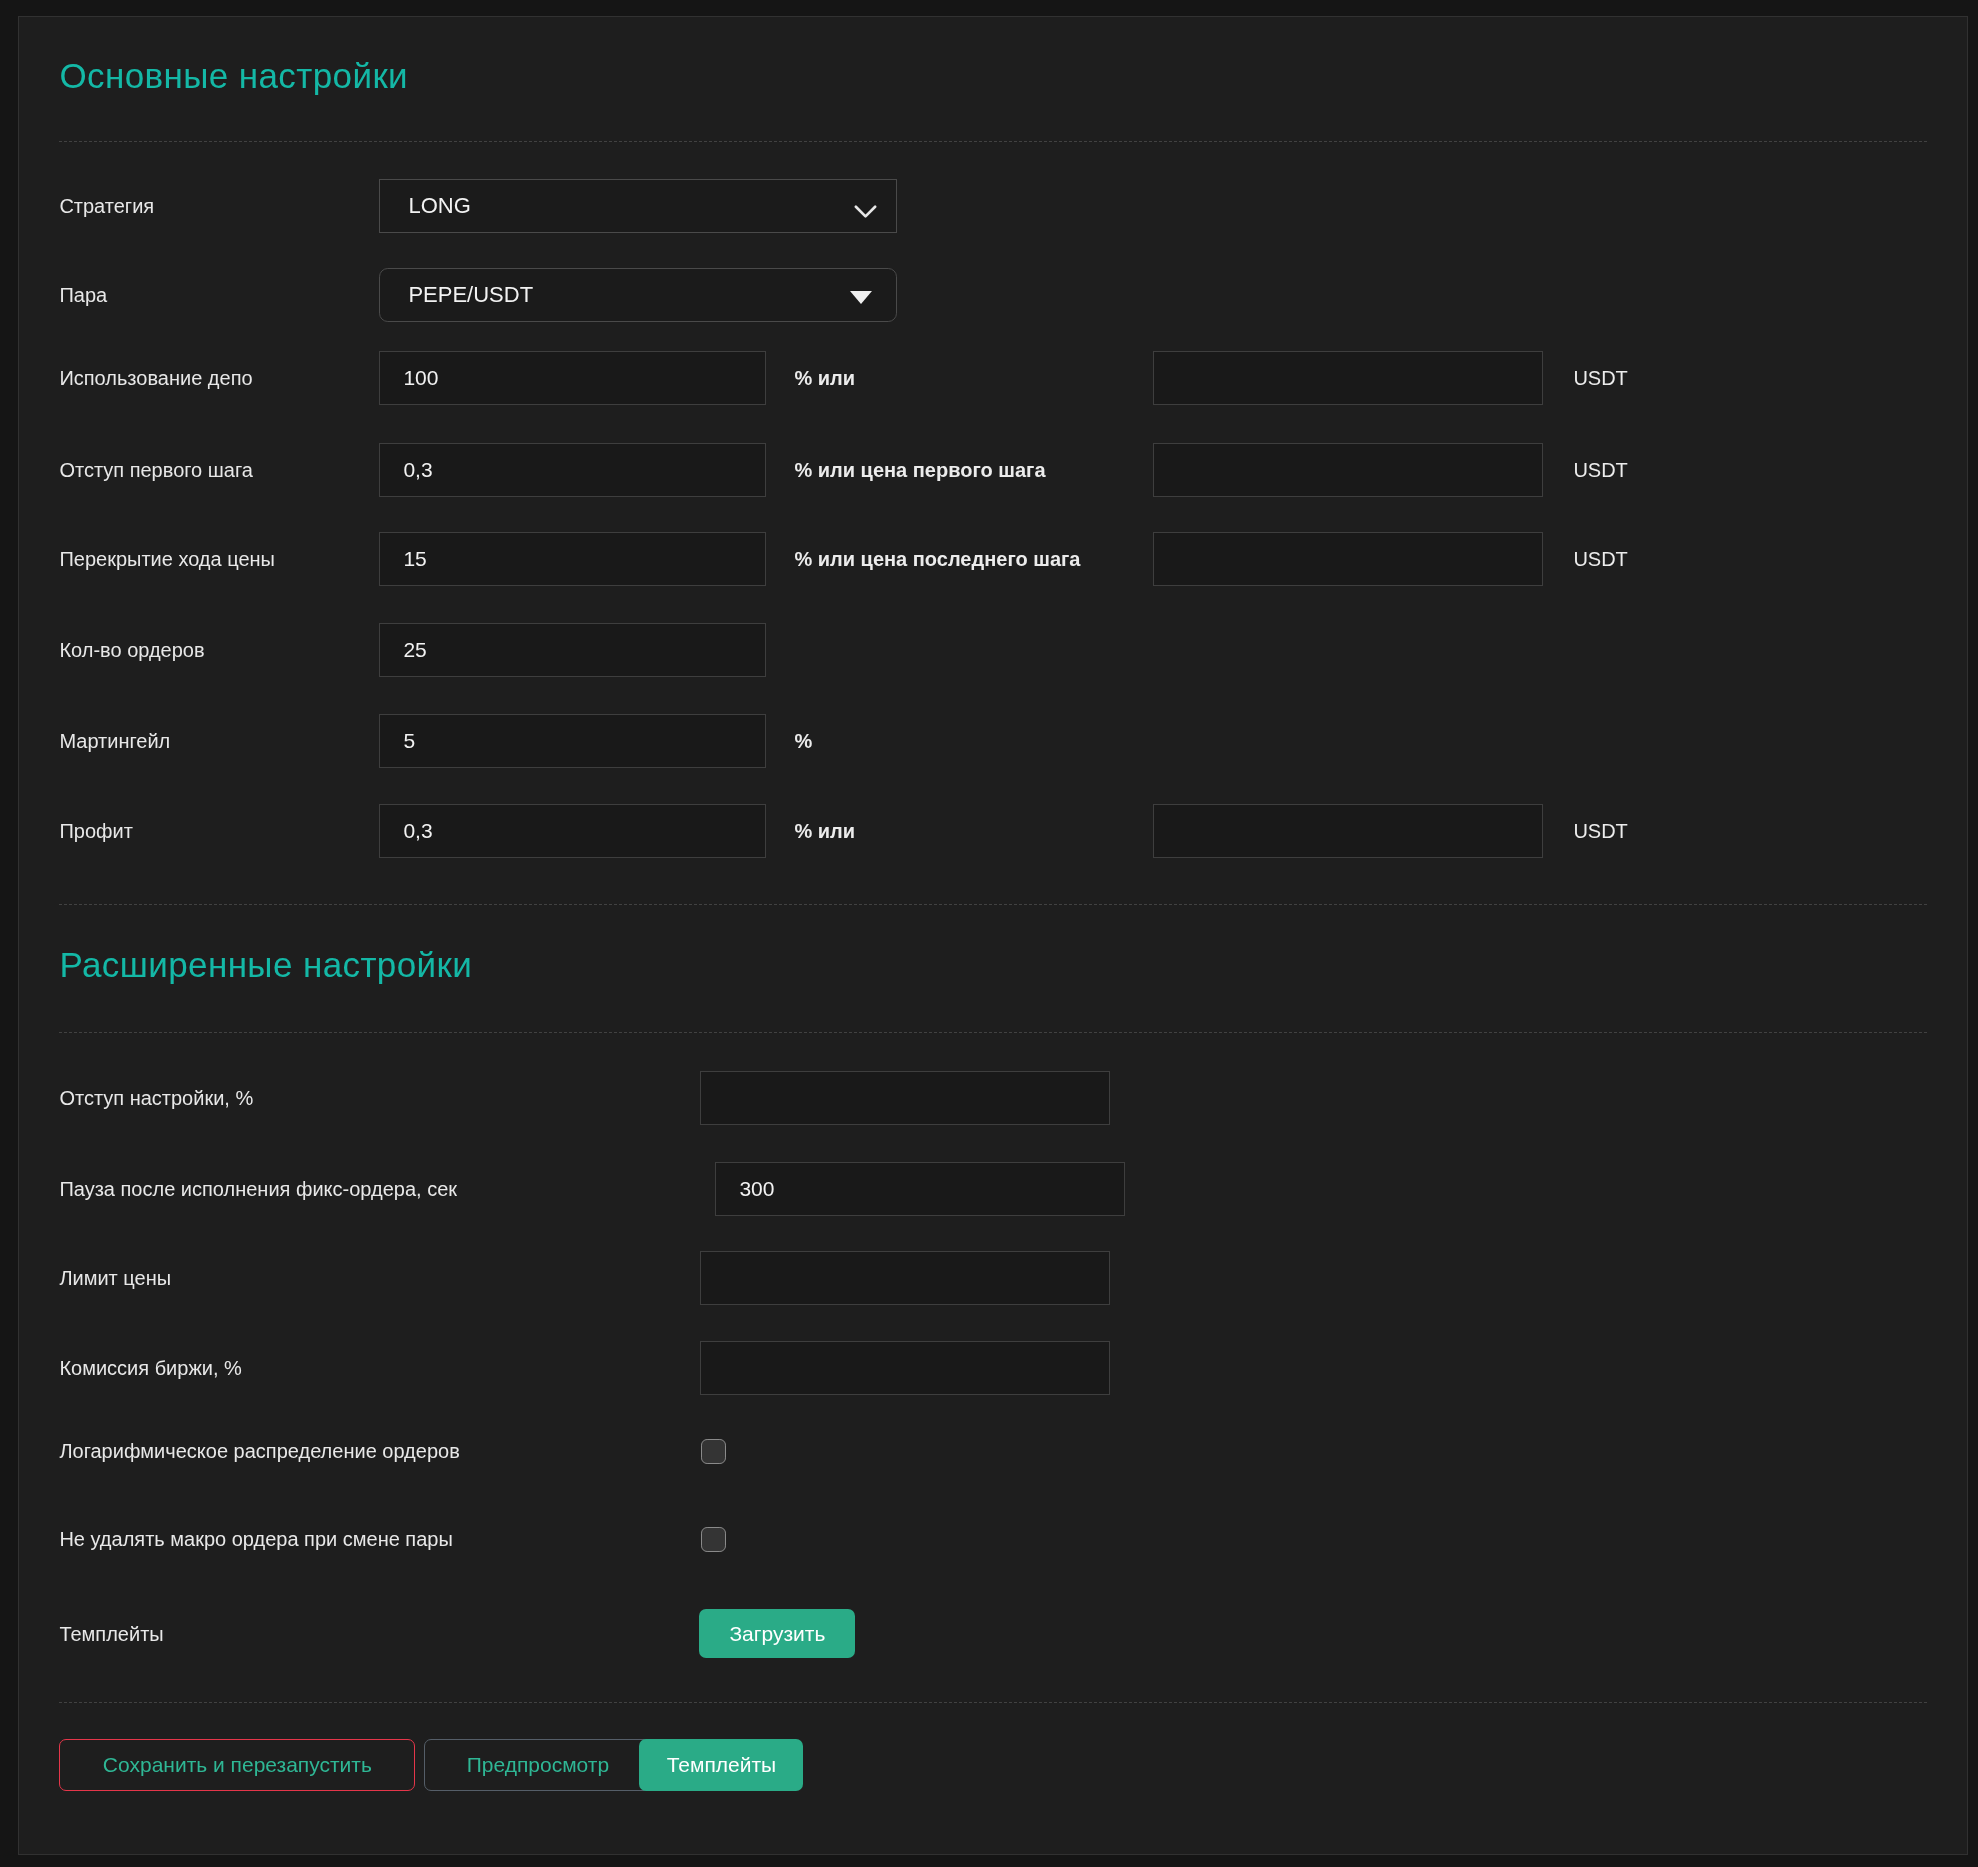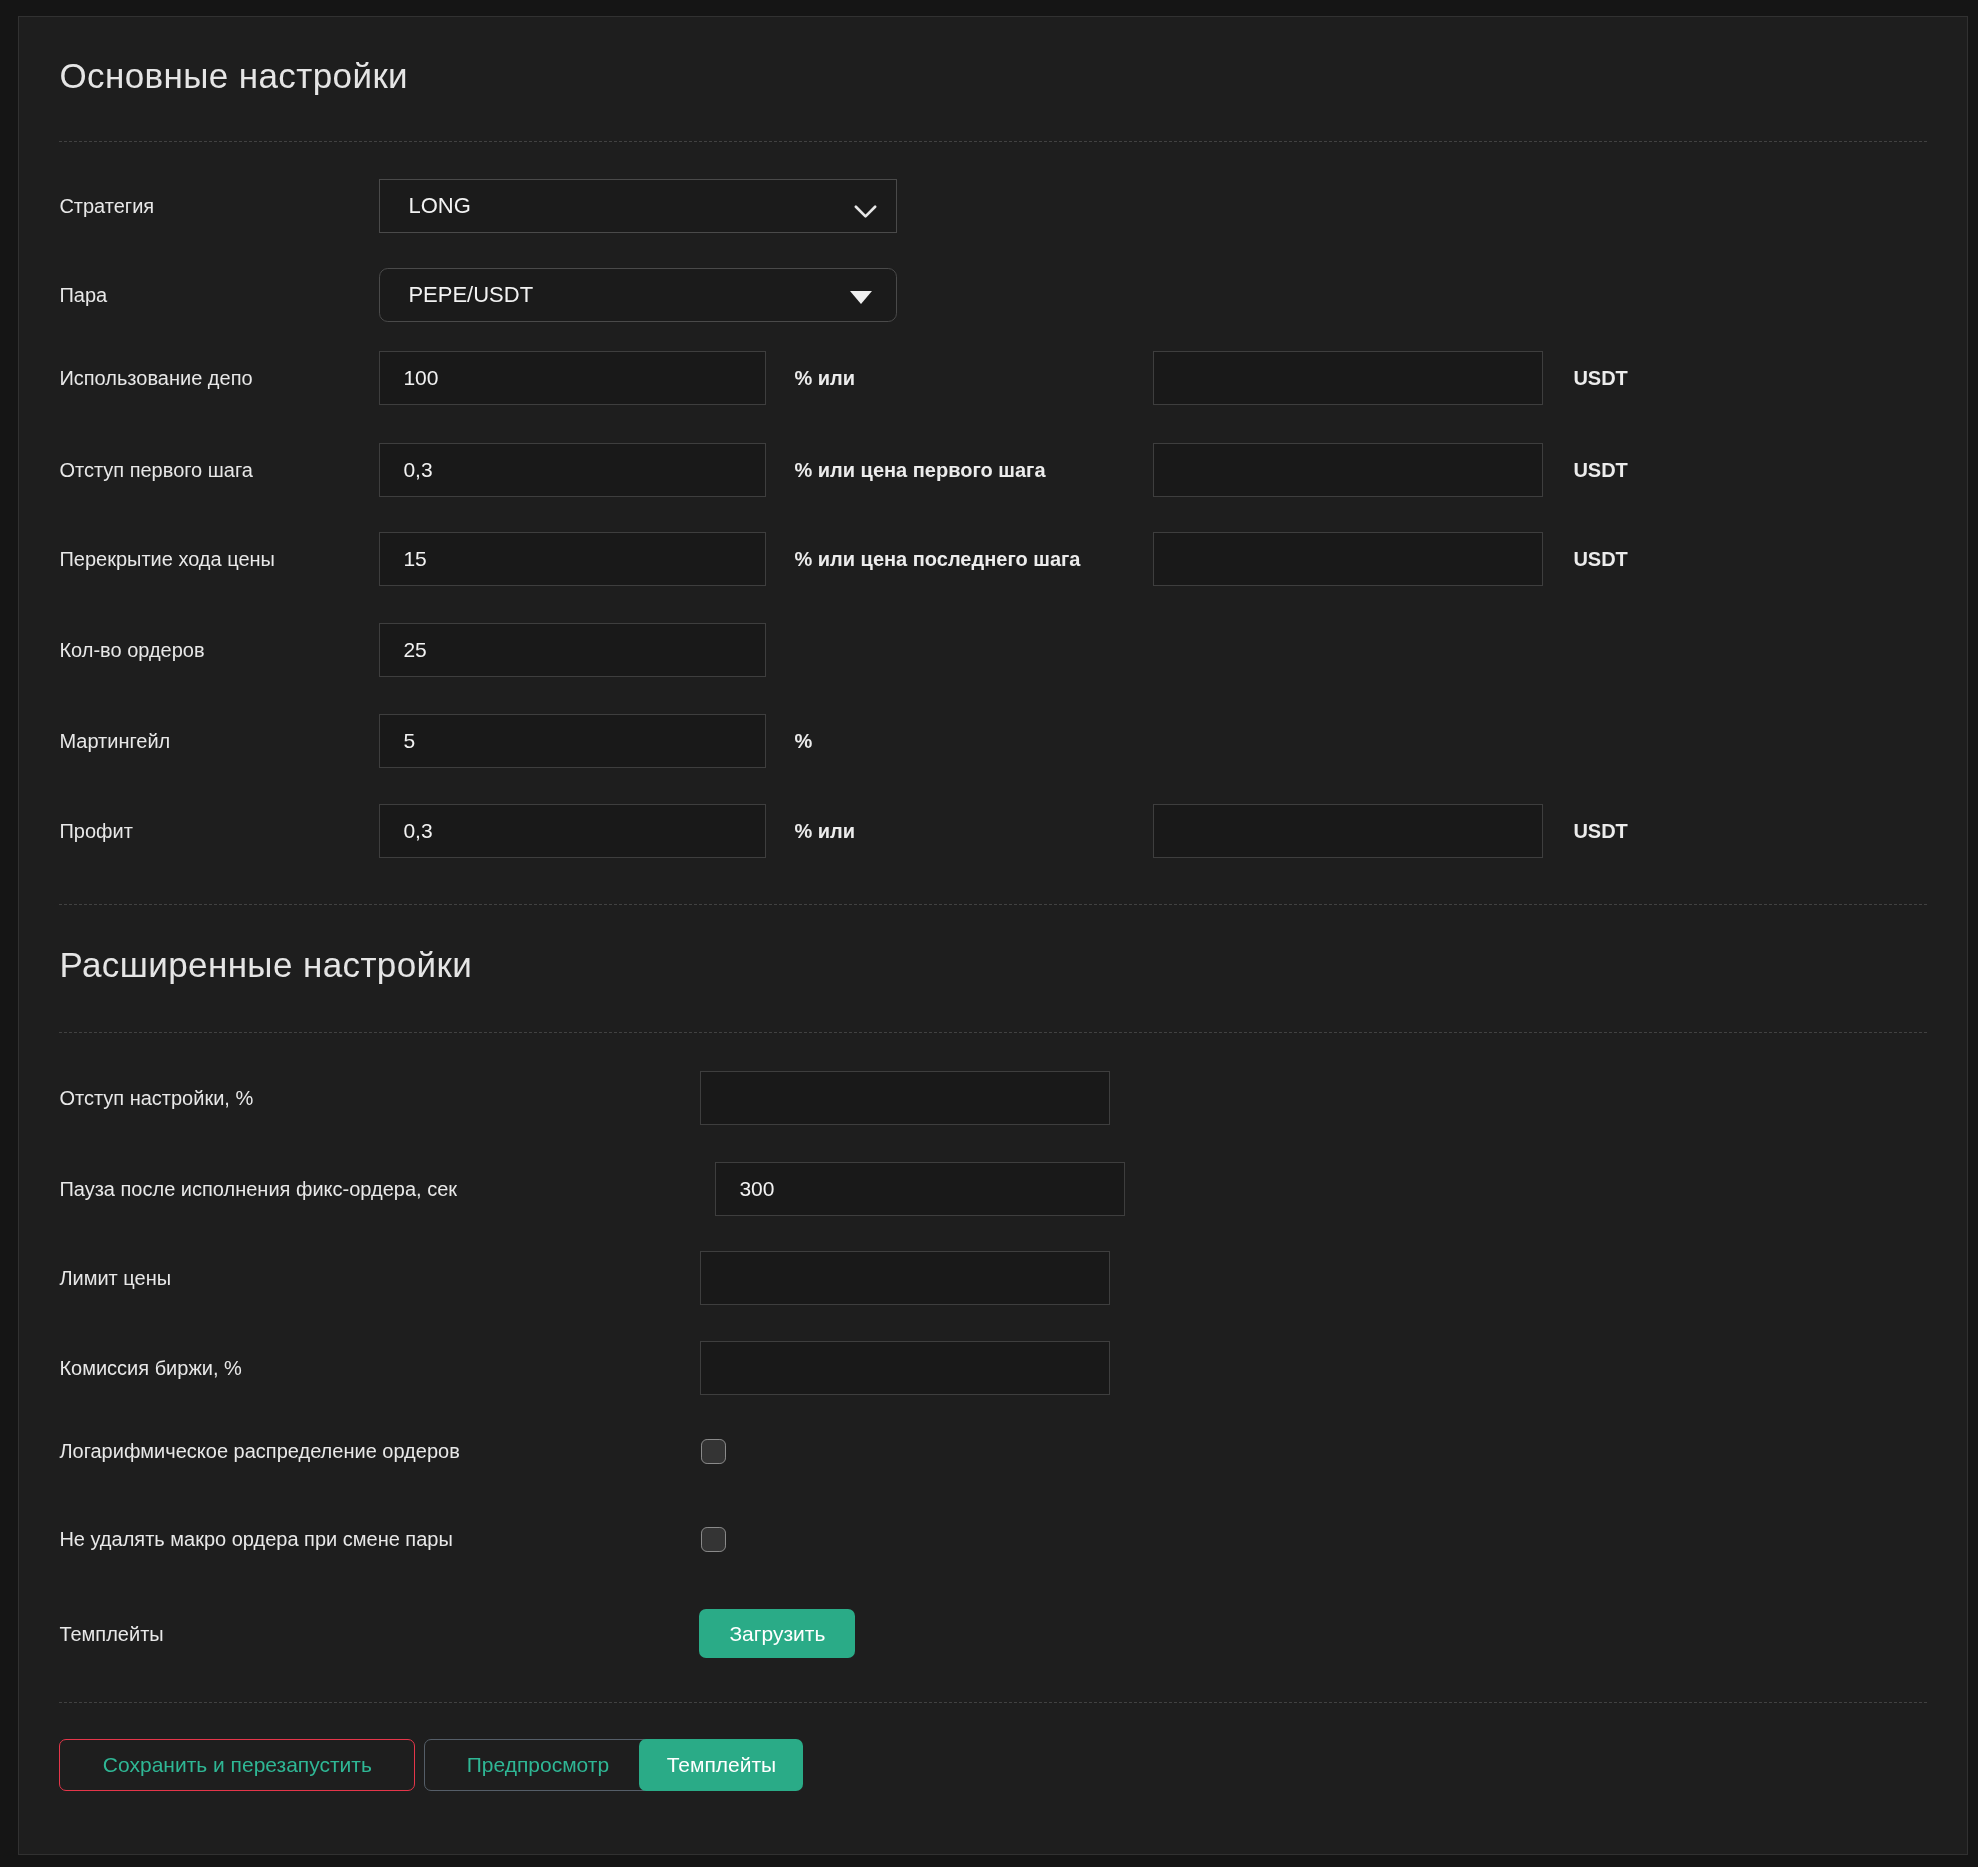--- a/index.html
+++ b/index.html
@@ -13,21 +13,21 @@
   }
   .panel {
     position:absolute; left:18.4px; top:16px;
     width:1950px; height:1839px;
     background:#1e1e1e;
     border:0.9px solid #313131;
     box-sizing:border-box;
   }
   .sec-title {
     position:absolute; left:40px;
-    font-size:35px; font-weight:400; color:#e5e5e5;
+    font-size:35px; font-weight:400; color:#14b8a6;
     letter-spacing:0.4px; white-space:nowrap;
   }
   .sep {
     position:absolute; left:40px; right:40px; height:0;
     border-top:1.8px dashed #414141;
   }
   .lbl {
     position:absolute; left:40px;
     font-size:20px; color:#e8e8e8;
     height:54px; line-height:54px; white-space:nowrap;
@@ -42,21 +42,21 @@
   }
   .inp.right { left:1134px; width:390px; }
   .inp.adv   { left:681px;  width:410px; }
   .mid {
     position:absolute; left:775px;
     font-size:20px; font-weight:600; color:#ececec;
     height:54px; line-height:54px; white-space:nowrap;
   }
   .unit {
     position:absolute; left:1554px;
-    font-size:20px; font-weight:700; color:#ececec;
+    font-size:20px; font-weight:400; color:#ececec;
     height:54px; line-height:54px;
   }
   .select {
     position:absolute; left:360px; width:518px; height:54px;
     box-sizing:border-box;
     background:#1b1b1b; border:0.9px solid #4a4a4a;
     display:flex; align-items:center;
     padding-left:28px; font-size:22px; color:#f2f2f2;
     cursor:pointer;
   }

